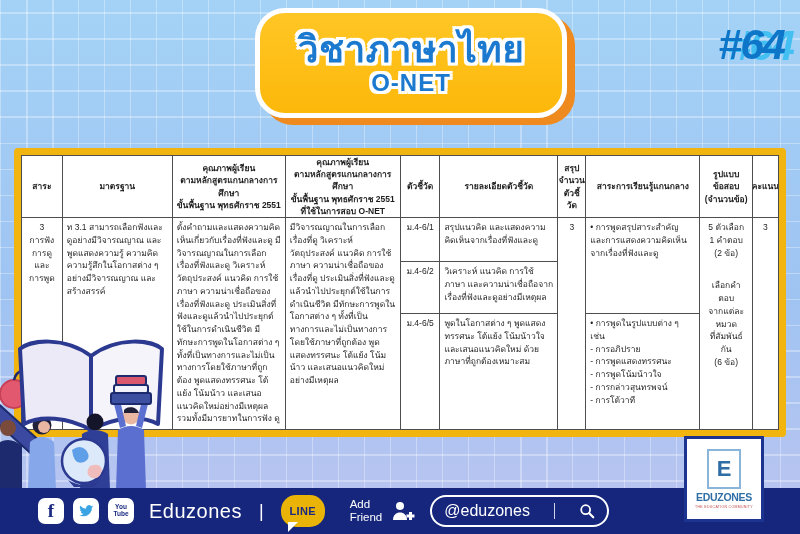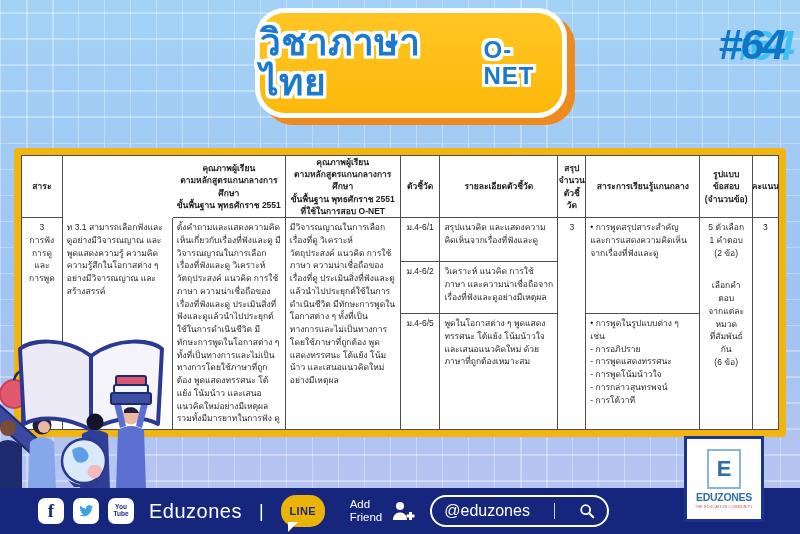--- a/index.html
+++ b/index.html
@@ -13,21 +13,21 @@
       linear-gradient(180deg,#a4d2f6 0%,#9fc4f2 55%,#bdc4f0 100%);
   }
   .pre { white-space:pre-line; }
 
   
   .title-badge{
     position:absolute; left:255px; top:8px; width:312px; height:110px;
     background:linear-gradient(180deg,#ffc625,#fdb80a);
     border:5px solid #fff; border-radius:30px;
     box-shadow:8px 7px 0 #ef8b1e;
-    display:flex; align-items:center; justify-content:center;
+    display:flex; flex-direction:column; align-items:center; justify-content:center;
     z-index:3;
   }
   .title-line{
     color:#1b79cf; font-weight:800; line-height:1.08; letter-spacing:.5px;
     text-shadow:-3px -3px 0 #fff,3px -3px 0 #fff,-3px 3px 0 #fff,3px 3px 0 #fff,
                 -3px 0 0 #fff,3px 0 0 #fff,0 -3px 0 #fff,0 3px 0 #fff;
   }
   .title-line.l1{ font-size:37px; }
   .title-line.l2{ font-size:24px; letter-spacing:1px; }
   .issue-number{
@@ -109,20 +109,21 @@
 <div class="title-badge">
   <div class="title-line l1">วิชาภาษาไทย</div>
   <div class="title-line l2">O-NET</div>
 </div>
 <div class="issue-number">#64</div>
 
 <div class="table-frame">
   <div class="sheet">
 
     <div class="cell hd c1">สาระ</div>
+    <div class="cell hd c2">มาตรฐาน</div>
     <div class="cell hd pre c3">คุณภาพผู้เรียน
 ตามหลักสูตรแกนกลางการศึกษา
 ขั้นพื้นฐาน พุทธศักราช 2551</div>
     <div class="cell hd pre c4">คุณภาพผู้เรียน
 ตามหลักสูตรแกนกลางการศึกษา
 ขั้นพื้นฐาน พุทธศักราช 2551
 ที่ใช้ในการสอบ O-NET</div>
     <div class="cell hd c5">ตัวชี้วัด</div>
     <div class="cell hd c6">รายละเอียดตัวชี้วัด</div>
     <div class="cell hd pre c7">สรุป

